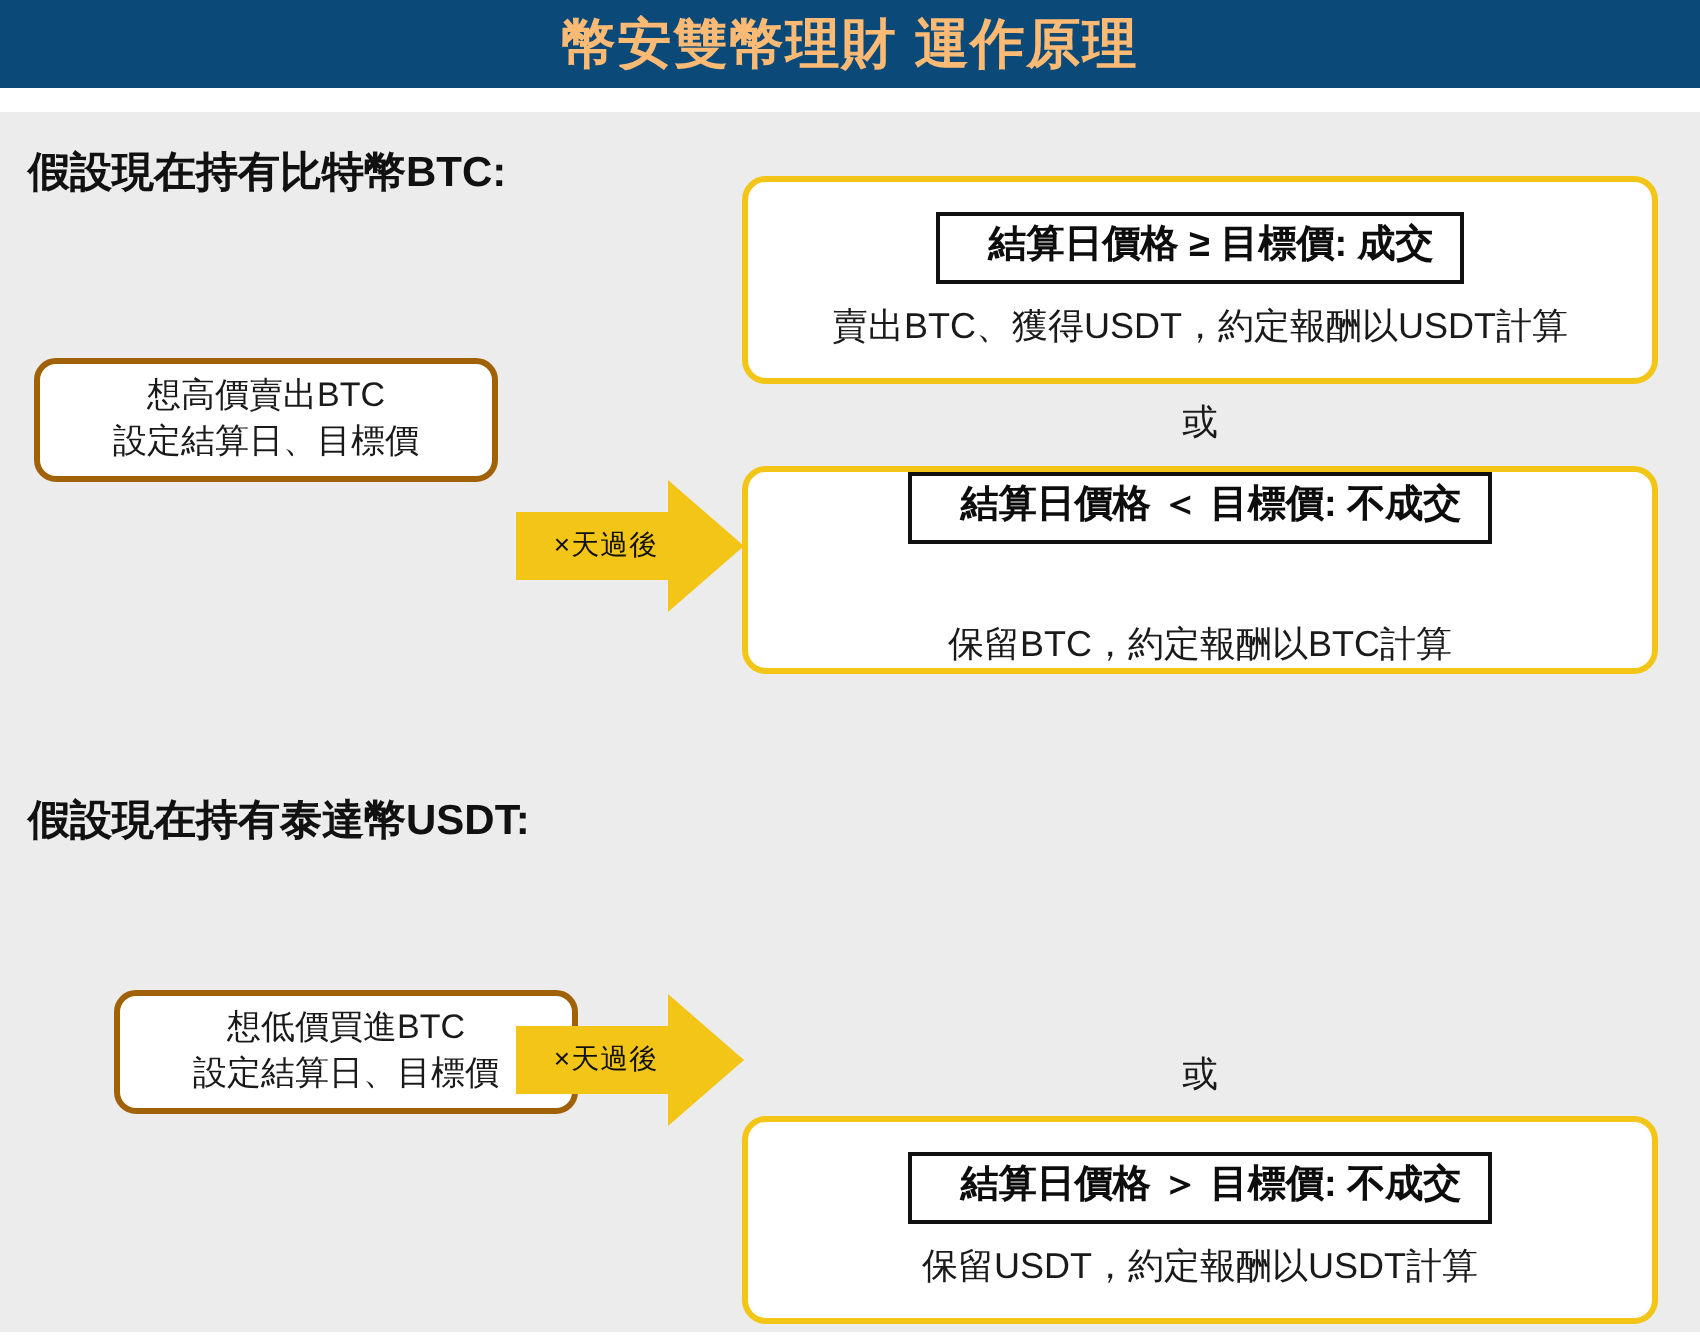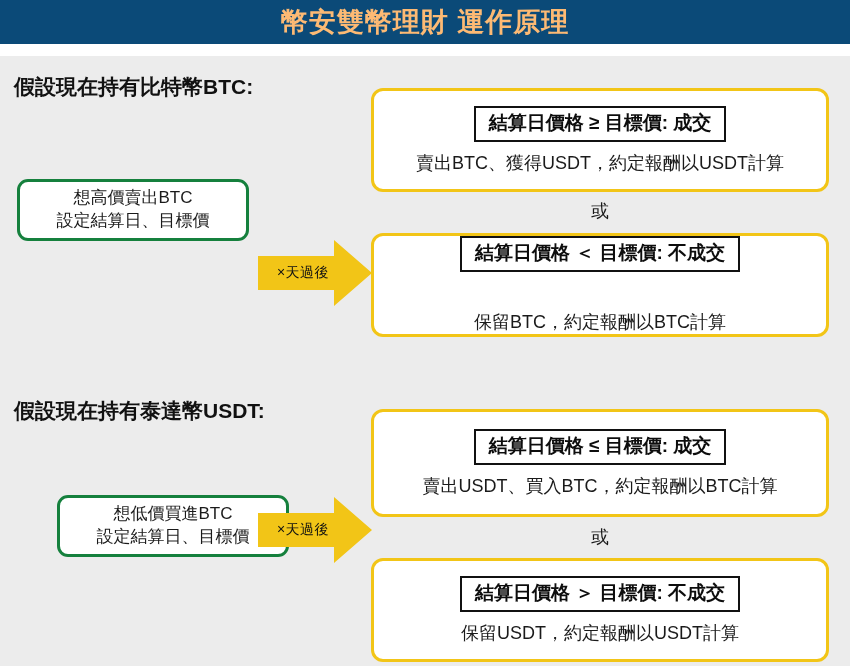--- a/index.html
+++ b/index.html
@@ -58,21 +58,21 @@
   }
   #heading-one { top: 20px; }
   #heading-two { top: 18px; }
 
   
   .source-box {
     position: absolute;
     left: 17px;
     width: 232px;
     background: #ffffff;
-    border: 3px solid #15803d;
+    border: 3px solid #a16207;
     border-radius: 11px;
     box-sizing: border-box;
     display: flex;
     flex-direction: column;
     align-items: center;
     justify-content: center;
     padding: 7px 4px 9px 4px;
   }
   #source-box-one { top: 123px; height: 62px; }
   #source-box-two { top: 113px; height: 62px; margin-left: 40px; }
@@ -130,21 +130,21 @@
     justify-content: center;
   }
   #outcome-1a { top: 32px;  height: 104px; }
   #outcome-1b { top: 177px; height: 104px; justify-content: space-between; }
   #outcome-2a { top: 27px;  height: 108px; }
   #outcome-2b { top: 176px; height: 104px; }
 
   .condition-chip {
     border: 2.5px solid #111111;
     background: #ffffff;
-    padding: 4px 13px 5px 13px;
+    padding: 4px 13px 5px 24px;
     font-size: 19px;
     font-weight: bold;
     color: #0d0d0d;
     white-space: nowrap;
     line-height: 1.2;
     margin-bottom: 11px;
   }
   .outcome-detail {
     font-size: 18px;
     color: #1a1a1a;
@@ -211,24 +211,20 @@
     <div class="source-line">設定結算日、目標價</div>
   </div>
 
   <div class="arrow-wrap" id="arrow-two" style="top:115px;">
     <svg class="arrow-shape" viewBox="0 0 114 66" preserveAspectRatio="none">
       <polygon points="0,16 76,16 76,0 114,33 76,66 76,50 0,50" fill="#f2c517"></polygon>
     </svg>
     <div class="arrow-label">×天過後</div>
   </div>
 
-  <div class="outcome-box" id="outcome-2a">
-    <div class="condition-chip">結算日價格 ≤ 目標價: 成交</div>
-    <div class="outcome-detail">賣出USDT、買入BTC，約定報酬以BTC計算</div>
-  </div>
 
   <div class="or-text" id="or-two">或</div>
 
   <div class="outcome-box" id="outcome-2b">
     <div class="condition-chip">結算日價格 ＞ 目標價: 不成交</div>
     <div class="outcome-detail">保留USDT，約定報酬以USDT計算</div>
   </div>
 
 </div>
 

